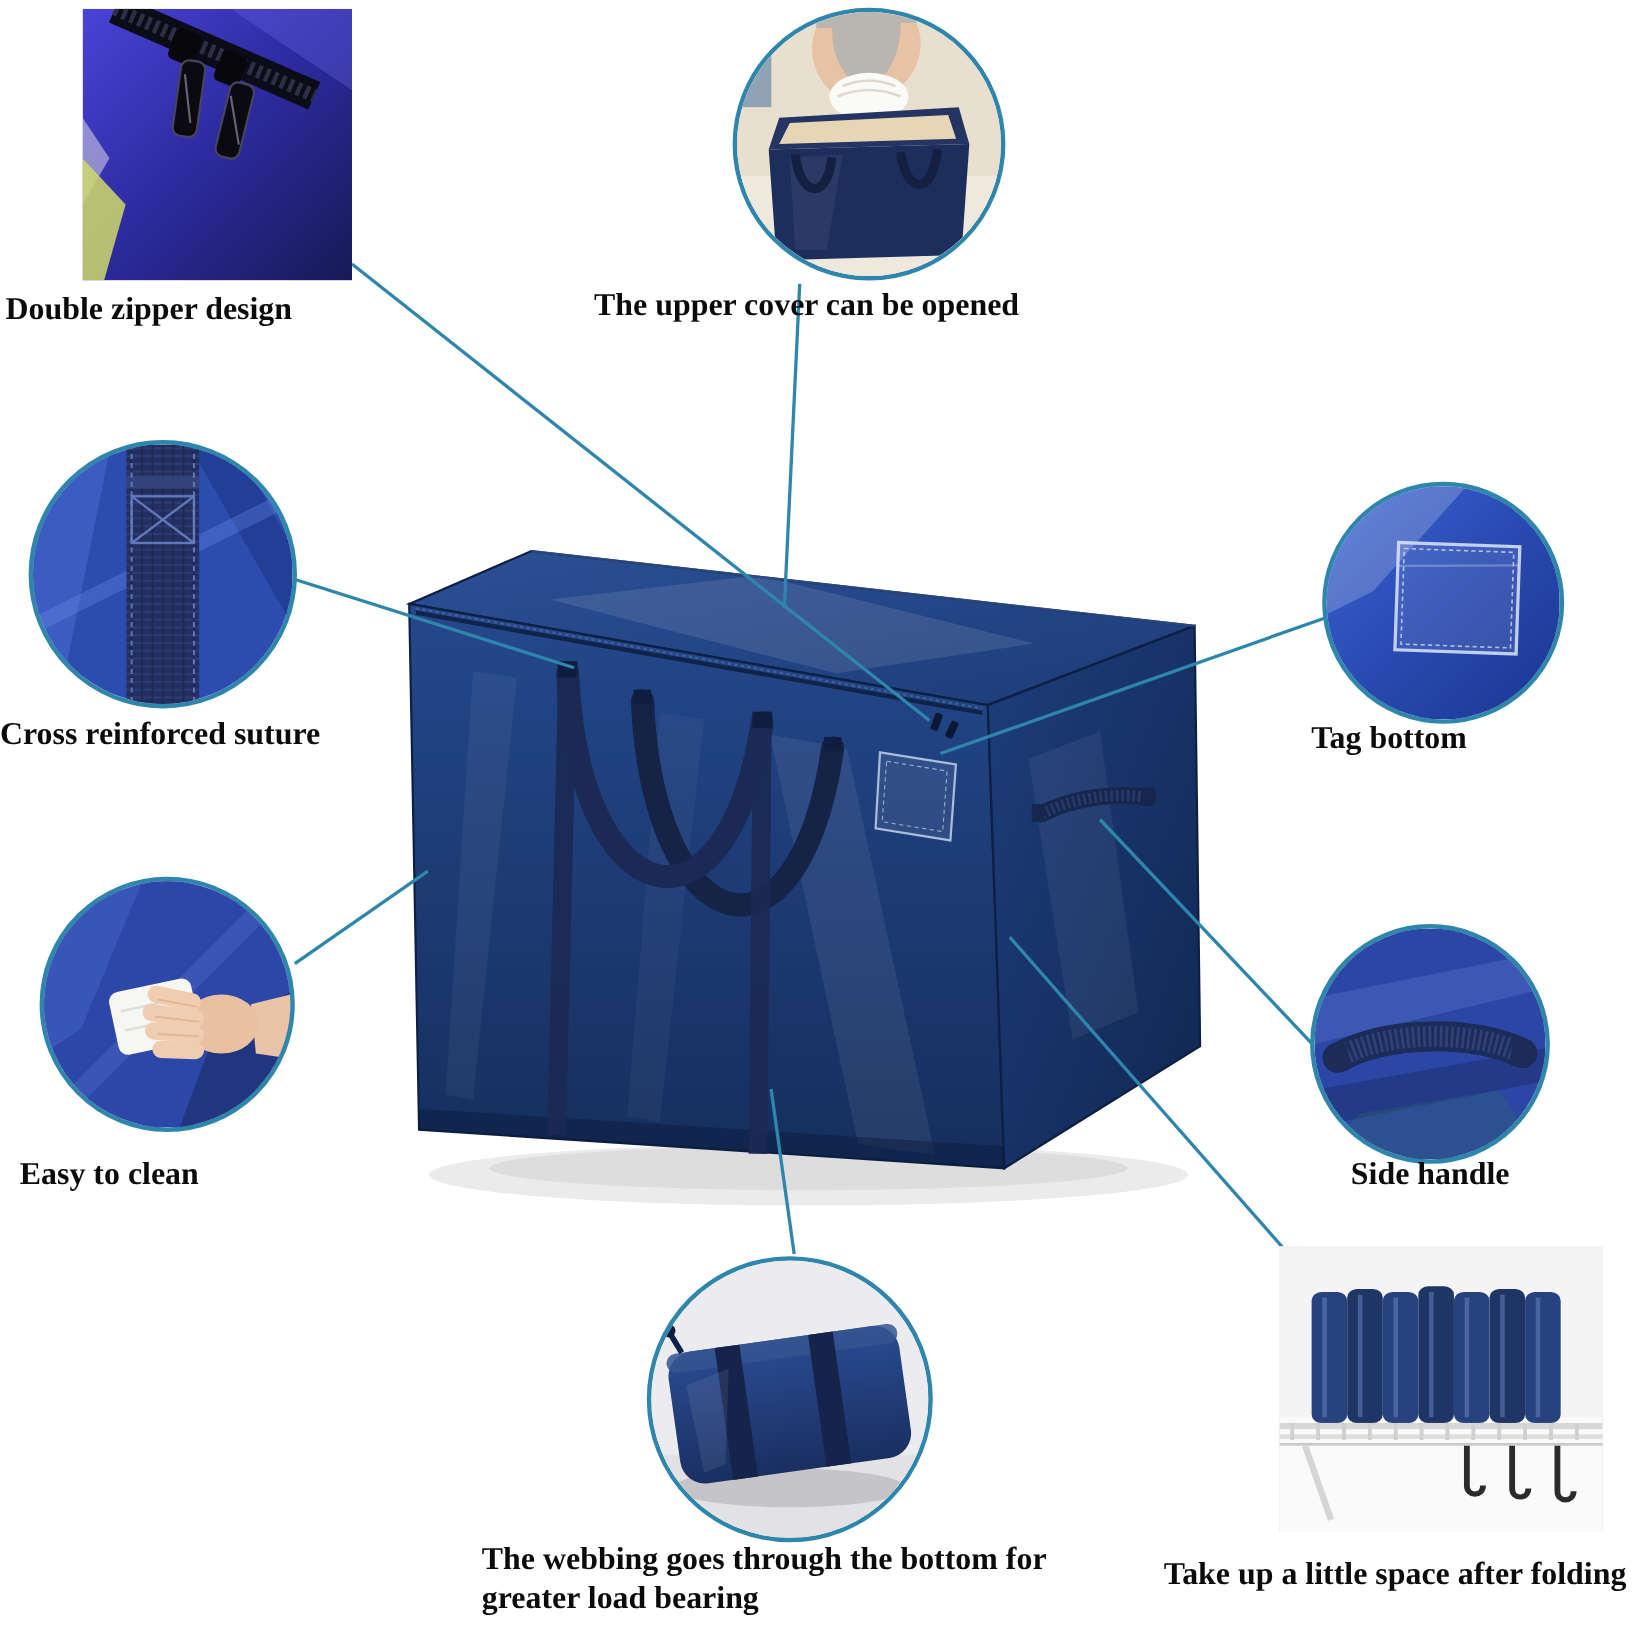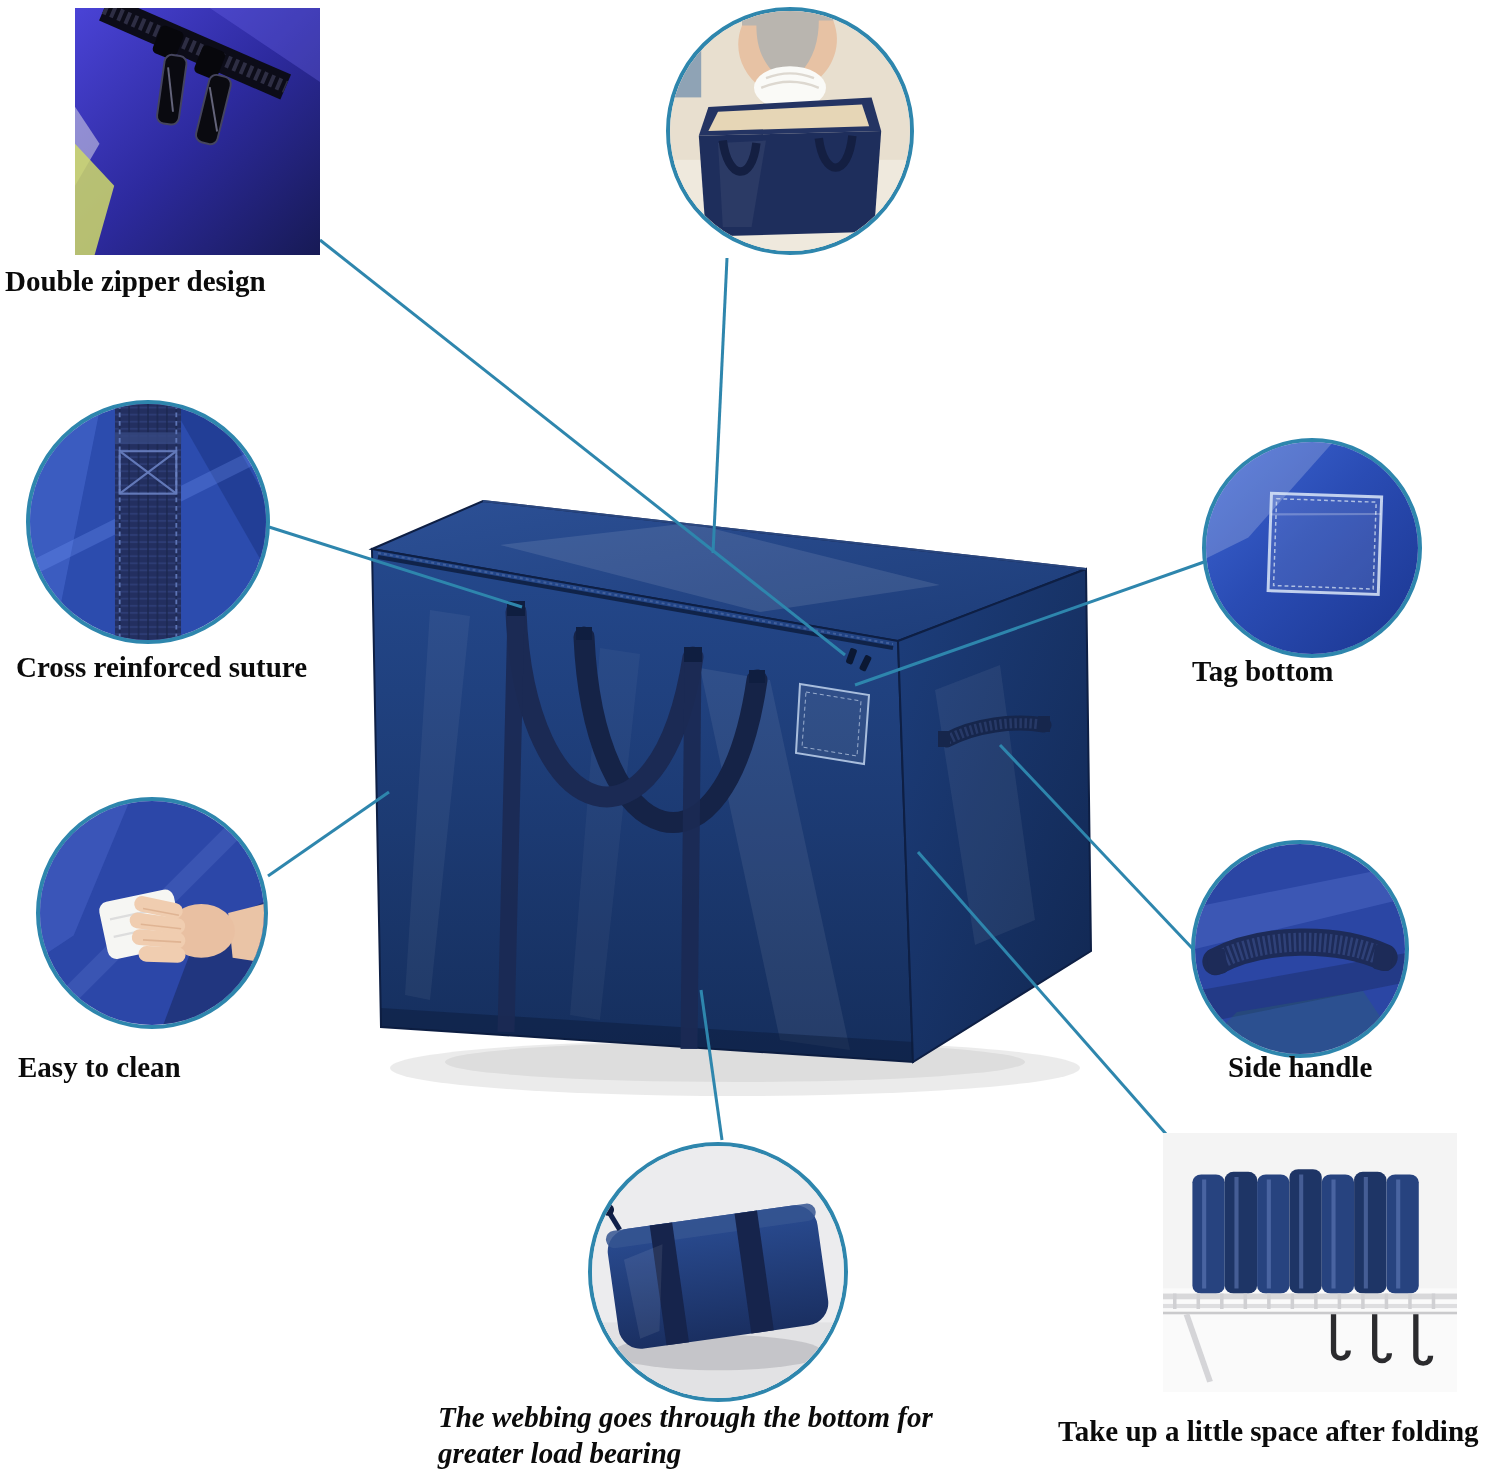--- a/index.html
+++ b/index.html
@@ -22,25 +22,25 @@
   #ph-cover  {left:666px; top:7px;    width:248px;height:248px;}
   #ph-suture {left:26px;  top:400px;  width:244px;height:244px;}
   #ph-tag    {left:1202px;top:438px;  width:220px;height:220px;}
   #ph-clean  {left:36px;  top:797px;  width:232px;height:232px;}
   #ph-side   {left:1191px;top:840px;  width:218px;height:218px;}
   #ph-webbing{left:588px; top:1142px; width:260px;height:260px;}
   #ph-fold   {left:1163px;top:1133px; width:294px;height:259px;}
 
   #lb-zipper {left:5px;   top:264px;  width:310px;}
   #lb-cover  {left:540px; top:260px;  width:540px;}
-  #lb-suture {left:16px;   top:650px;  width:318px;}
+  #lb-suture {left:0px;   top:650px;  width:318px;}
   #lb-tag    {left:1192px;top:654px;  width:240px;}
   #lb-clean  {left:18px;  top:1038px; width:250px;margin-top:12px;}
   #lb-side   {left:1228px;top:1050px; width:240px;}
-  #lb-webbing{left:438px; top:1400px; width:560px;font-style:italic;}
+  #lb-webbing{left:438px; top:1400px; width:560px;}
   #lb-fold   {left:1058px;top:1414px; width:460px;}
 </style>
 </head>
 <body>
 
 <div class="canvas">
 
   <svg class="scene" viewBox="0 0 1500 1478" aria-hidden="true">
     <defs>
       <linearGradient id="gTop" x1="0" y1="0" x2="1" y2="1">
@@ -300,20 +300,21 @@
       </g>
       <g stroke="#2b2b2e" stroke-width="1.8" fill="none">
         <path d="M58,70 v14 c0,4 5,4 5,0"></path>
         <path d="M72,70 v15 c0,4 5,4 5,0"></path>
         <path d="M86,70 v16 c0,4 5,4 5,0"></path>
       </g>
     </svg>
   </div>
 
   <div class="label" id="lb-zipper">Double zipper design</div>
+  <div class="label" id="lb-cover">The upper cover can be opened</div>
   <div class="label" id="lb-suture">Cross reinforced suture</div>
   <div class="label" id="lb-tag">Tag bottom</div>
   <div class="label" id="lb-clean">Easy to clean</div>
   <div class="label" id="lb-side">Side handle</div>
   <div class="label" id="lb-webbing">The webbing goes through the bottom for greater load bearing</div>
   <div class="label" id="lb-fold">Take up a little space after folding</div>
 
 </div>
 
 </body></html>

